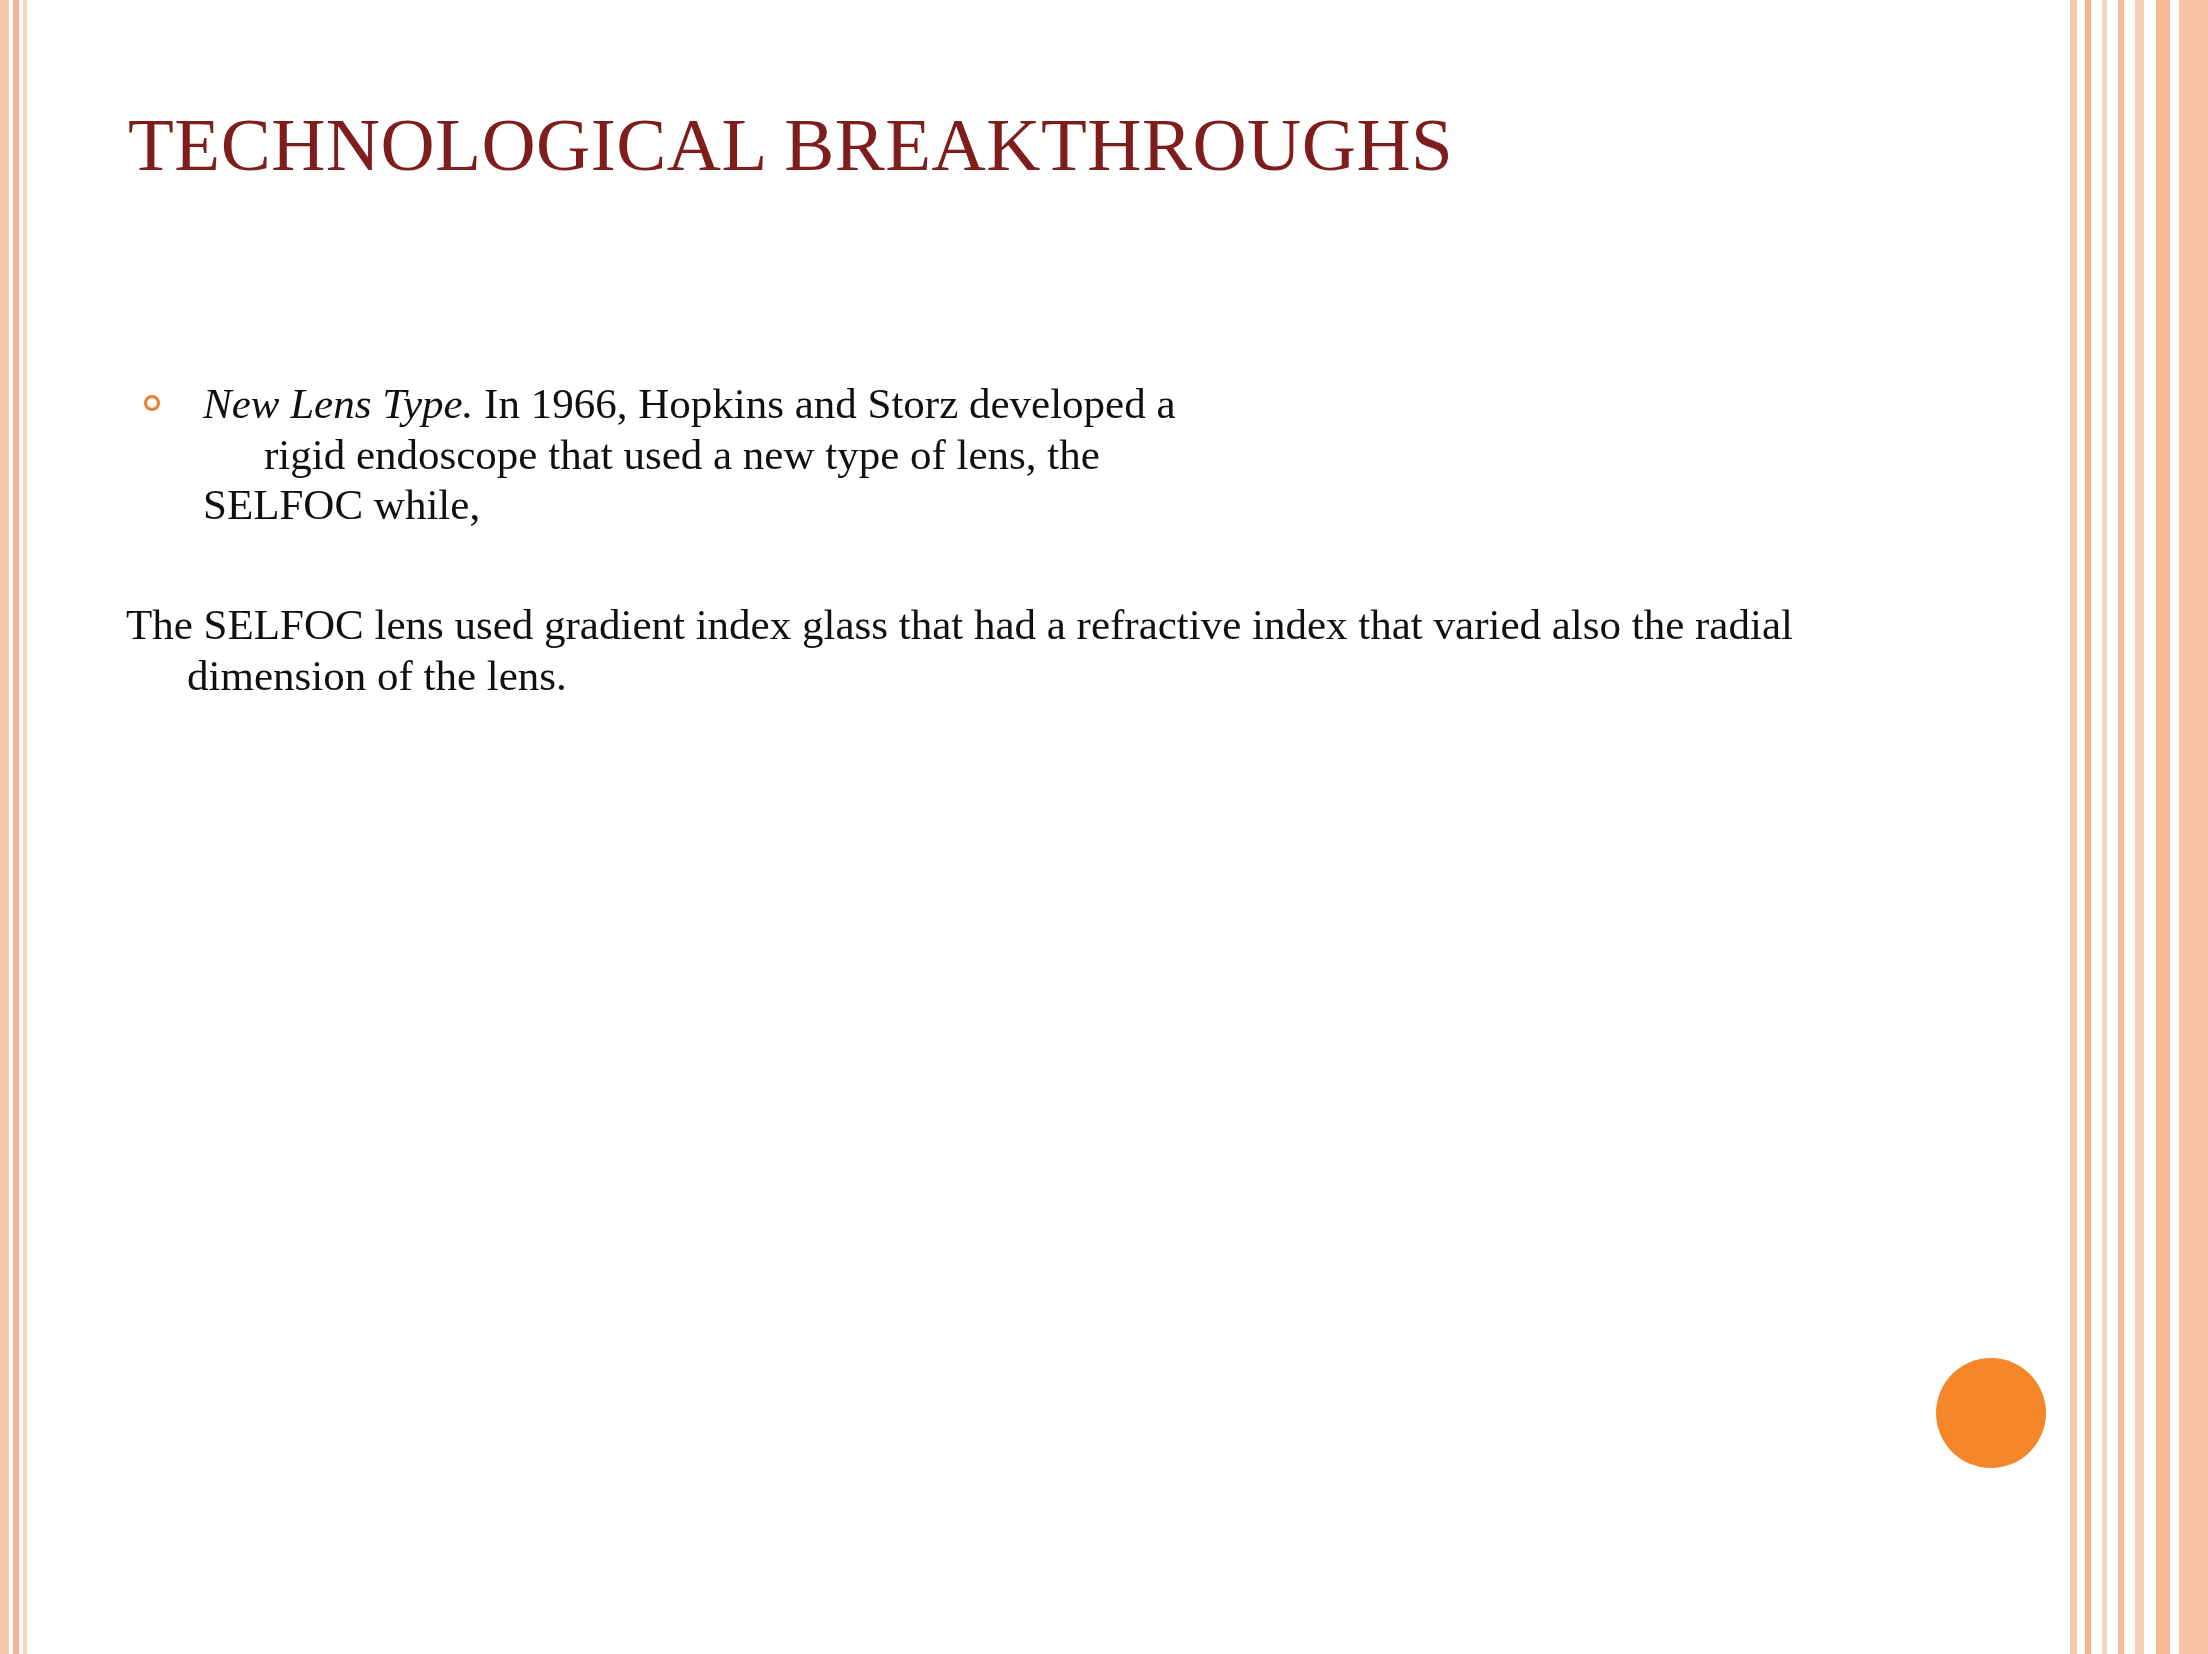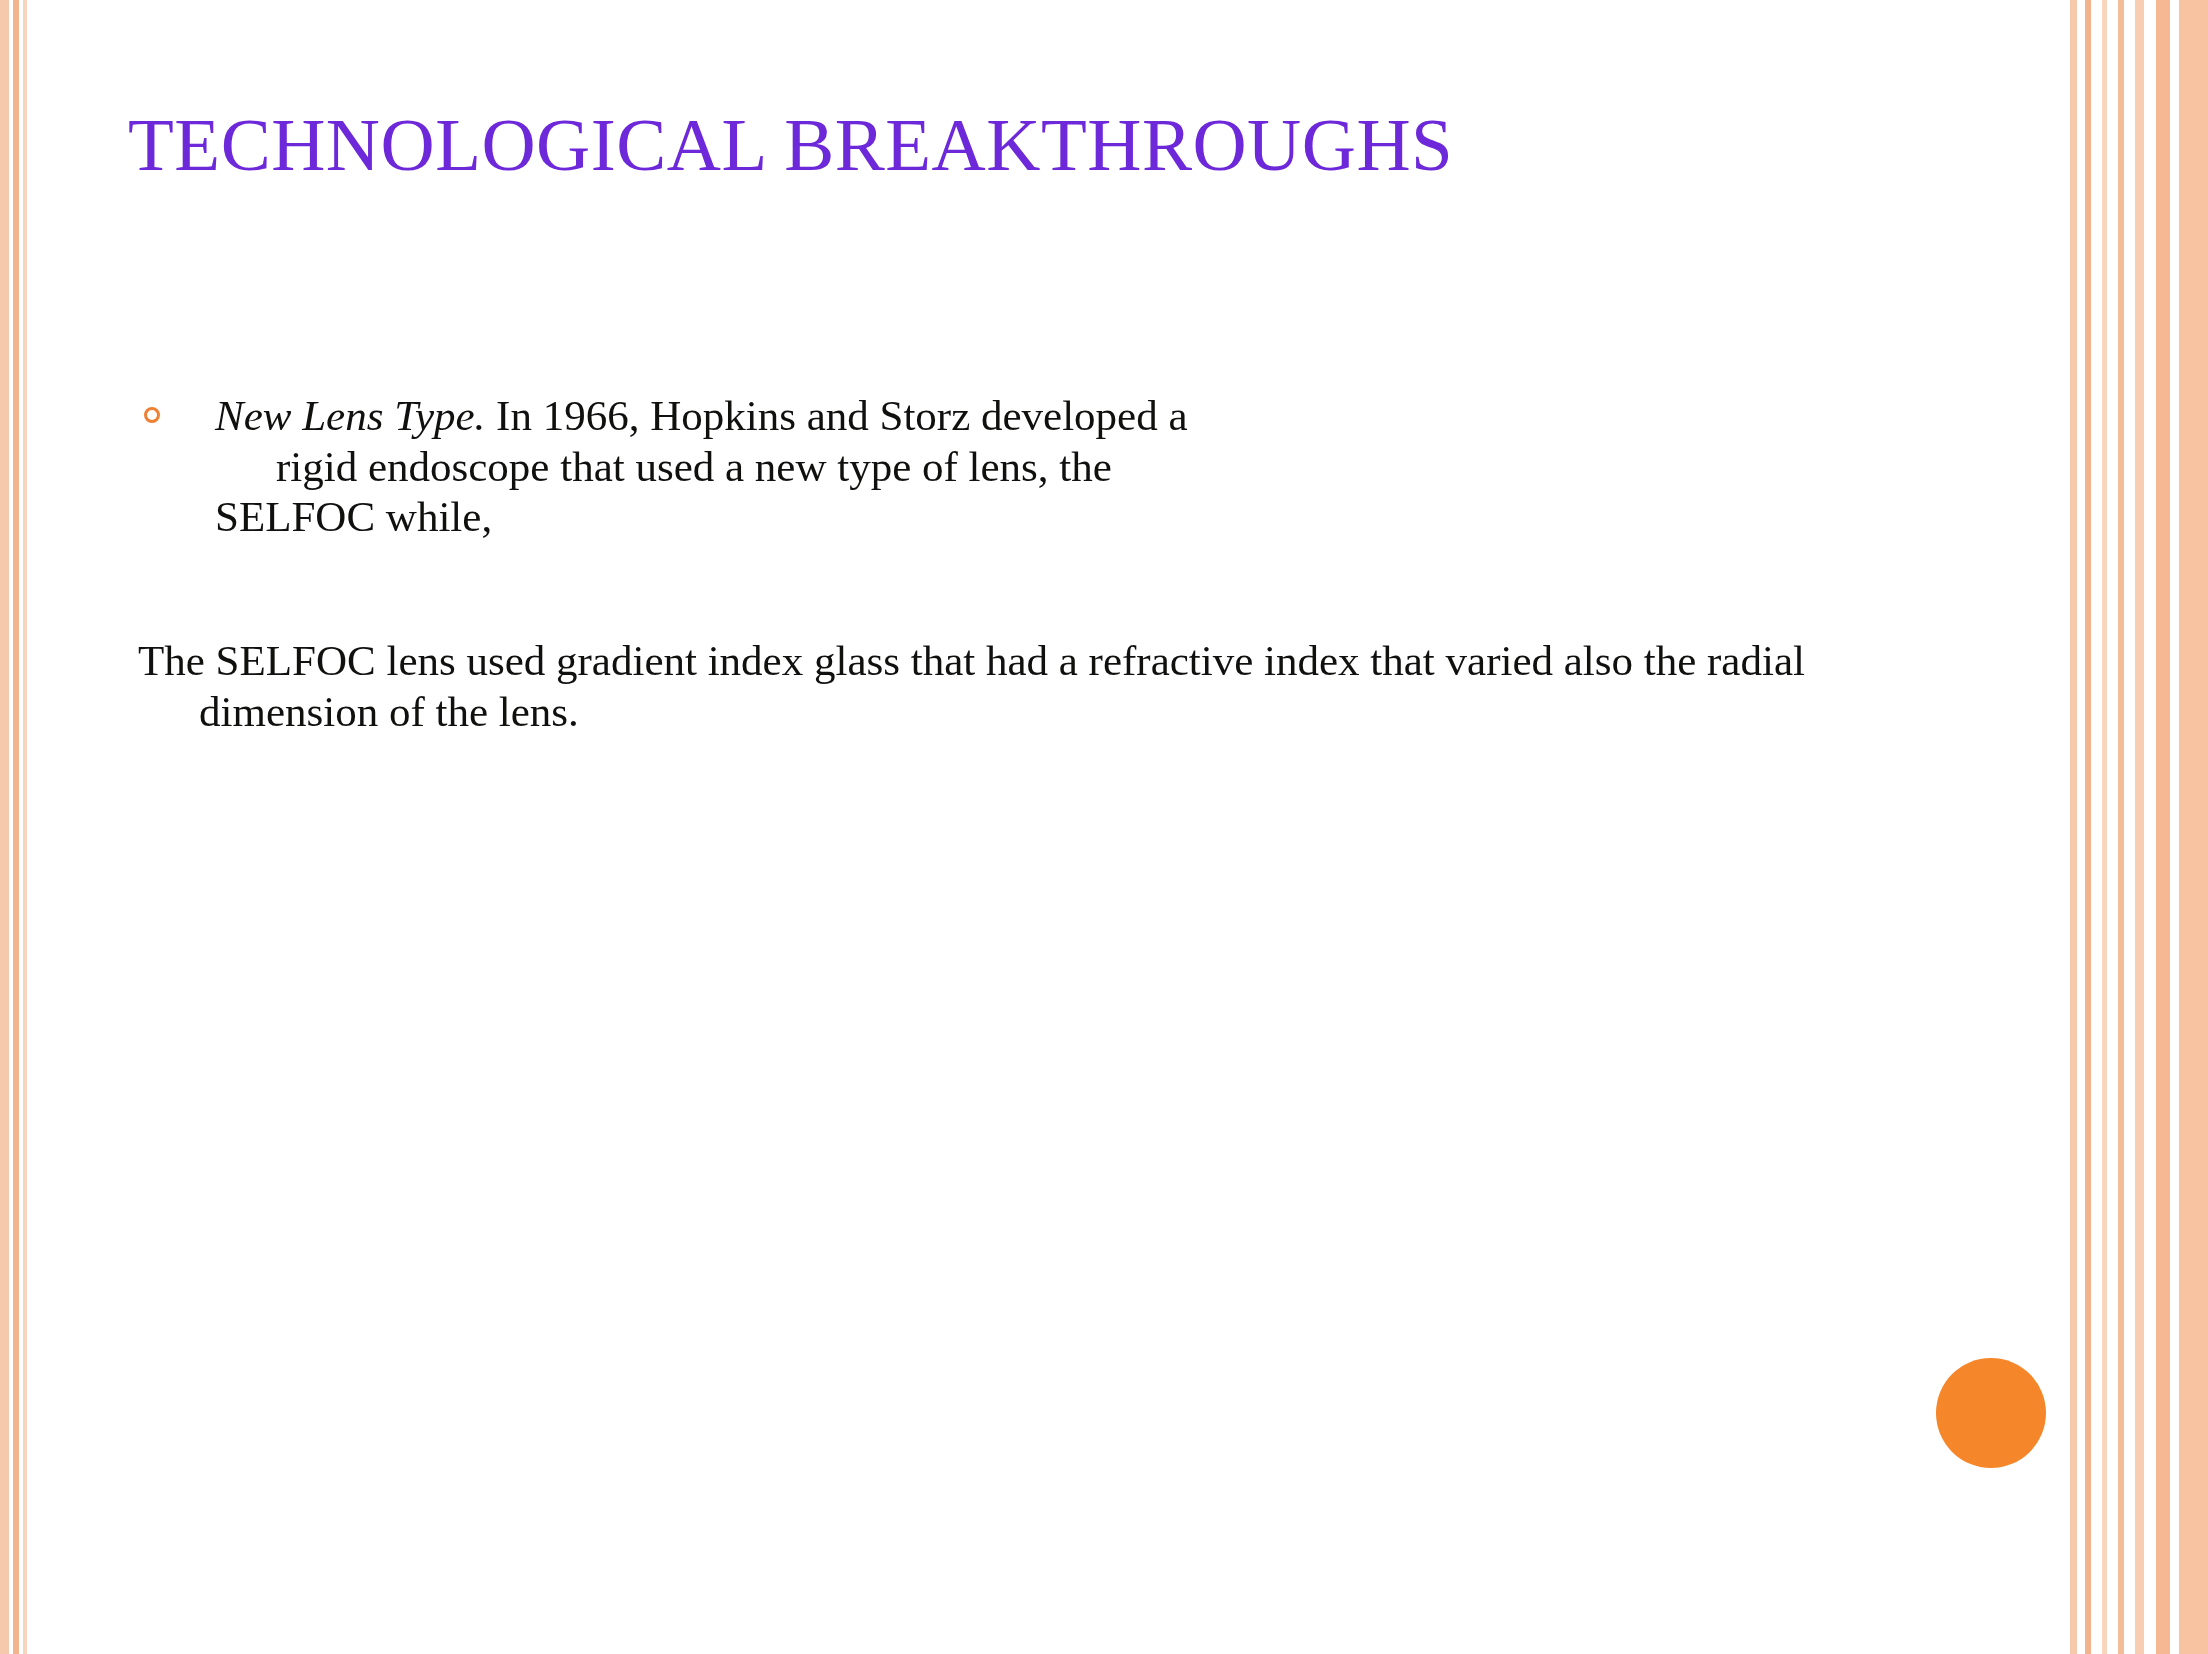--- a/index.html
+++ b/index.html
@@ -39,21 +39,21 @@
   .stripe-r5 { right: 65px;  width: 8.9px;  background: #f9cdb2; }
   .stripe-r6 { right: 39px;  width: 13.8px; background: #f6b892; }
   .stripe-r7 { right: 0px;   width: 29.6px; background: #f8c3a1; }
 
   
   .title {
     position: absolute;
     left: 128px;
     top: 103px;
     width: 1576px;
-    color: #6d28d9;
+    color: #7f1d1d;
     font-family: "Liberation Serif", serif;
     font-size: 75px;
     line-height: 1.12;
     letter-spacing: 0.5px;
     font-variant: small-caps;
     text-transform: uppercase;
     font-weight: normal;
     margin: 0;
   }
 
@@ -76,21 +76,21 @@
     position: absolute;
     left: 17.7px;
     top: 15.8px;
     width: 16.7px;
     height: 16.7px;
     border: 3.9px solid #ef8033;
     border-radius: 50%;
     box-sizing: border-box;
   }
   .para {
-    margin: 12px;
+    margin: 0;
   }
   .indent {
     display: block;
     padding-left: 61px;
   }
   .hang {
     padding-left: 61px;
     text-indent: -61px;
   }
   .gap-md { height: 69px; }

